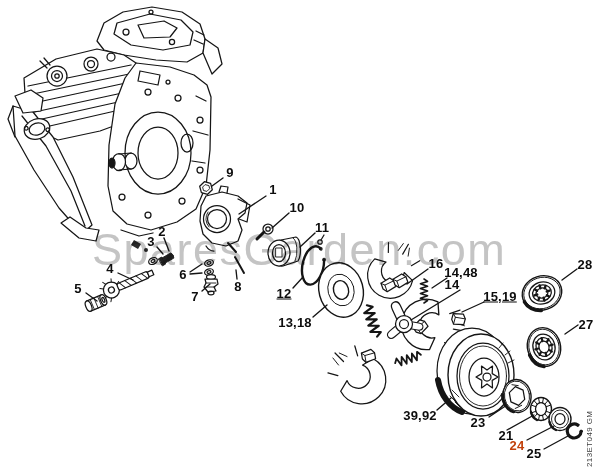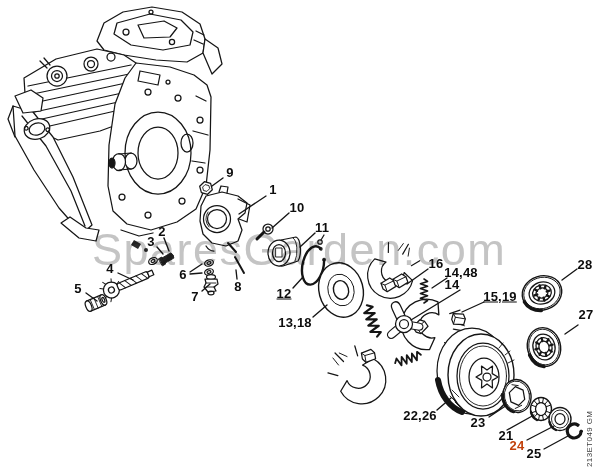--- a/index.html
+++ b/index.html
@@ -316,23 +316,23 @@
       <div class="callout" style="left: 230px; top: 172px; color: rgb(13, 13, 13);">9</div>
       <div class="callout" style="left: 297px; top: 207px; color: rgb(13, 13, 13);">10</div>
       <div class="callout" style="left: 322px; top: 227px; color: rgb(13, 13, 13);">11</div>
       <div class="callout" style="left: 284px; top: 293px; color: rgb(13, 13, 13); text-decoration: underline;">12</div>
       <div class="callout" style="left: 295px; top: 322px; color: rgb(13, 13, 13);">13,18</div>
       <div class="callout" style="left: 452px; top: 284px; color: rgb(13, 13, 13);">14</div>
       <div class="callout" style="left: 500px; top: 296px; color: rgb(13, 13, 13); text-decoration: underline;">15,19</div>
       <div class="callout" style="left: 436px; top: 263px; color: rgb(13, 13, 13);">16</div>
       <div class="callout" style="left: 461px; top: 272px; color: rgb(13, 13, 13);">14,48</div>
       <div class="callout" style="left: 497px; top: 435px; color: rgb(13, 13, 13); margin-left: 9px;">21</div>
-      <div class="callout" style="left: 420px; top: 415px; color: rgb(13, 13, 13);">22,26</div>
+      <div class="callout" style="left: 420px; top: 415px; color: rgb(13, 13, 13);">39,92</div>
       <div class="callout" style="left: 478px; top: 422px; color: rgb(13, 13, 13);">23</div>
       <div class="callout" style="left: 517px; top: 445px; color: #c2410c;">24</div>
       <div class="callout" style="left: 534px; top: 453px; color: rgb(13, 13, 13);">25</div>
-      <div class="callout" style="left: 586px; top: 314px; color: rgb(13, 13, 13);">27</div>
+      <div class="callout" style="left: 586px; top: 324px; color: rgb(13, 13, 13);">27</div>
       <div class="callout" style="left: 585px; top: 264px; color: rgb(13, 13, 13);">28</div>
     </div>
 
 <div id="plate-code" style="color: rgb(60, 60, 60);">213ET049 GM</div>
 
 </div>
 
 </body></html>

